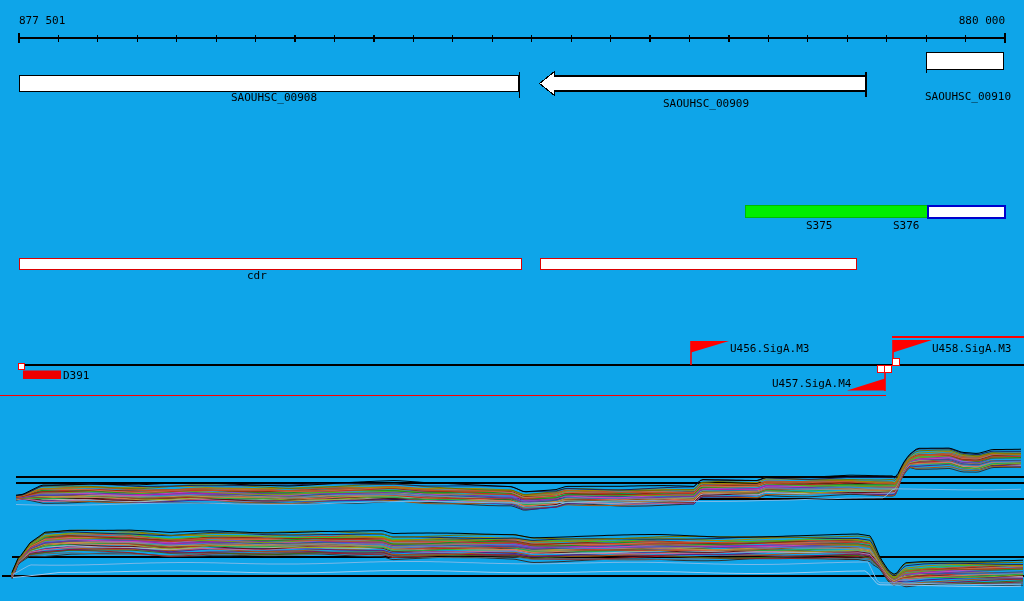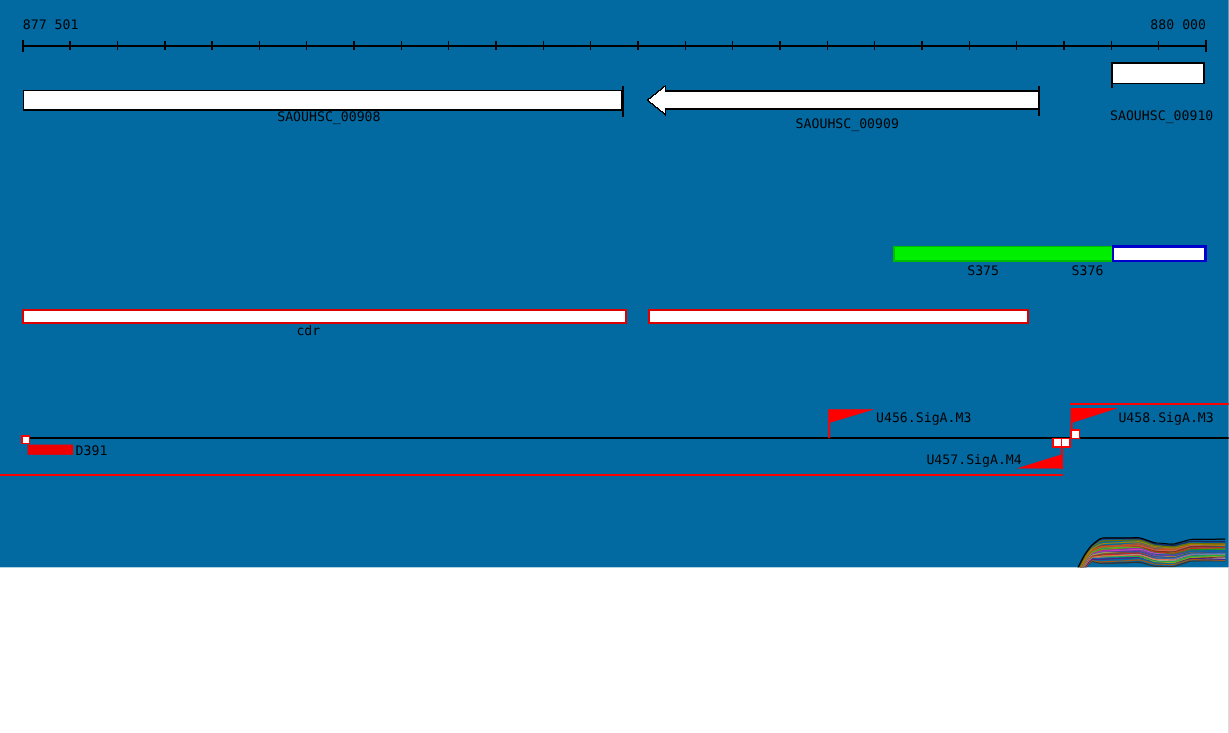--- a/index.html
+++ b/index.html
@@ -1,16 +1,16 @@
 <!DOCTYPE html>
 <html><head>
 <meta charset="utf-8">
 <style>
   html,body{margin:0;padding:0;background:#fff;}
-  #stage{position:relative;width:1024px;height:473px;background:#0369a1;overflow:hidden;text-align:center;}
+  #stage{position:relative;width:1024px;height:601px;background:#0ea5e9;overflow:hidden;text-align:center;}
   svg{display:block;}
   .lbl{font-family:"DejaVu Sans Mono","Liberation Mono",monospace;font-size:11px;fill:#000;}
 </style>
 </head>
 <body>
 
 <div id="stage">
 <svg id="canvas" width="1024" height="611" viewBox="0 0 1024 611" xmlns="http://www.w3.org/2000/svg">
 
   <g>

